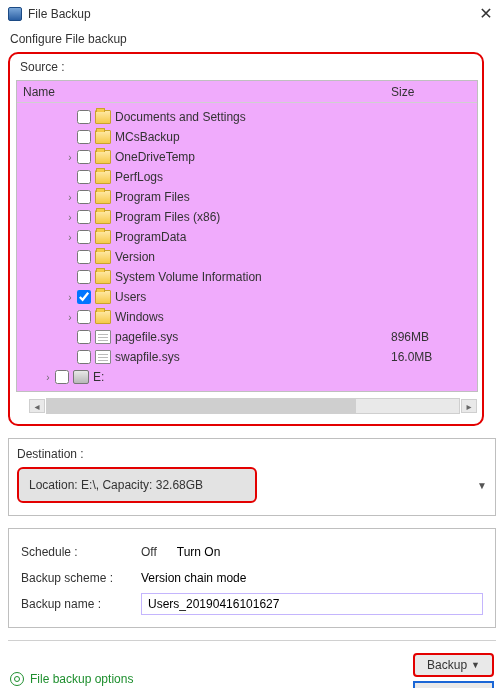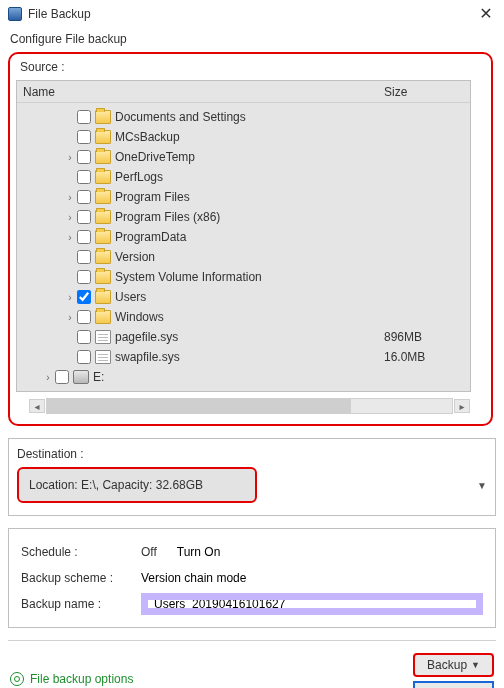--- a/index.html
+++ b/index.html
@@ -3,24 +3,24 @@
 <meta charset="utf-8">
 <style>
   * { box-sizing: border-box; font-family: "Segoe UI", Tahoma, sans-serif; font-size: 12px; }
   body { margin: 0; padding: 0; width: 504px; height: 688px; background: #fff; color: #333; }
   .titlebar { display: flex; align-items: center; justify-content: space-between; height: 28px; padding: 0 8px; }
   .titlebar .title { display: flex; align-items: center; gap: 6px; }
   .close-x { font-size: 16px; line-height: 16px; width: 20px; text-align: center; cursor: pointer; }
   .app-icon { width: 14px; height: 14px; background: linear-gradient(#7aa7d9,#2b5fa3); border:1px solid #1c4a84; border-radius:2px; }
   .subtitle { padding: 4px 10px 6px 10px; }
   .red-outline { border: 2px solid #e30000; border-radius: 10px; }
-  .source-wrapper { margin: 0 11px 12px 8px; padding: 4px 20px 10px 6px; }
+  .source-wrapper { margin: 0 20px 12px 8px; padding: 4px 4px 10px 6px; }
   .source-label { margin: 2px 4px 6px 4px; }
   
-  .tree-box { border: 1px solid #bfbfbf; background: #e5e5e5; }
+  .tree-box { border: 1px solid #bfbfbf; background: #f0abfc; }
   .tree-header { display: flex; border-bottom: 1px solid #d0d0d0; height: 22px; align-items: center; padding: 0 6px; }
   .col-name { flex: 1; }
   .col-size { width: 80px; text-align: left; }
   .tree-body { padding: 4px 0; min-height: 230px; }
   .tree-row { display: flex; align-items: center; height: 20px; padding: 0 6px; }
   .expander { width: 14px; text-align: center; color: #6a6a6a; font-size: 10px; }
   .chk { width: 14px; height: 14px; margin: 0 4px 0 0; }
   .icon { width: 16px; height: 14px; margin-right: 4px; display: inline-block; position: relative; }
   .folder { background: linear-gradient(#ffe9a6,#f5c94b); border: 1px solid #caa22c; border-radius: 1px; }
   .folder::before { content:""; position:absolute; top:-3px; left:0; width:7px; height:3px; background:#f5c94b; border:1px solid #caa22c; border-bottom:none; border-radius:1px 1px 0 0; }
@@ -39,21 +39,21 @@
   .dest-section { border: 1px solid #bfbfbf; margin: 0 8px 12px 8px; padding: 8px 8px 12px 8px; }
   .dest-label { margin-bottom: 6px; }
   .dest-box { display:flex; align-items:center; justify-content:space-between; height: 36px; background:#e3e3e3; border:2px solid #e30000; border-radius:6px; padding: 0 10px; margin-right: 12px; }
   .dest-row { display:flex; gap:8px; align-items:center; }
   .dest-caret { color:#555; font-size:10px; margin-left:auto; }
 
   .sched-section { border: 1px solid #bfbfbf; margin: 0 8px 12px 8px; padding: 10px 12px; }
   .sched-row { display:flex; align-items:center; height: 26px; gap: 10px; }
   .sched-key { width: 110px; }
   .green { color: #000000; }
-  .name-input { flex:1; border:7px solid #c4b5fd; height:22px; padding: 2px 6px; background:#fff; }
+  .name-input { flex:1; border:1px solid #c4b5fd; height:22px; padding: 2px 6px; background:#fff; }
 
   .footer { display:flex; align-items:center; justify-content:space-between; padding: 6px 10px 10px 10px; }
   .options { display:flex; align-items:center; gap:6px; color:#1e8f2e; }
   .gear { width:14px; height:14px; border:1px solid #1e8f2e; border-radius:50%; position:relative; }
   .gear::before { content:""; position:absolute; inset:3px; border:1px solid #1e8f2e; border-radius:50%; }
   .buttons { display:flex; gap:4px;flex-direction:column; }
   .btn { height:24px; padding: 2px 12px; background:#e9e9e9; border:1px solid #9a9a9a; display:flex; align-items:center; gap:4px; cursor:pointer; }
   .btn.backup { border:2px solid #e30000; border-radius:4px; }
   .btn.cancel { border:2px solid #1a66d6; }
   .caret-down { font-size:9px; color:#444; }

